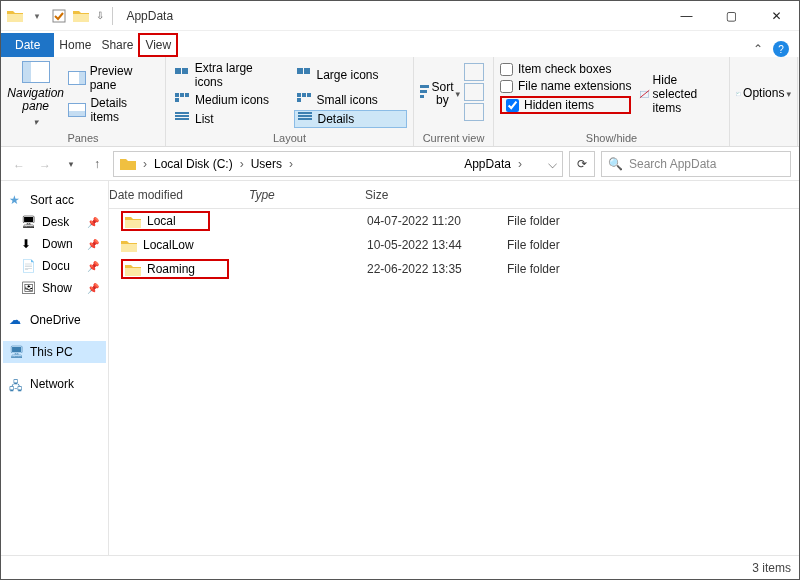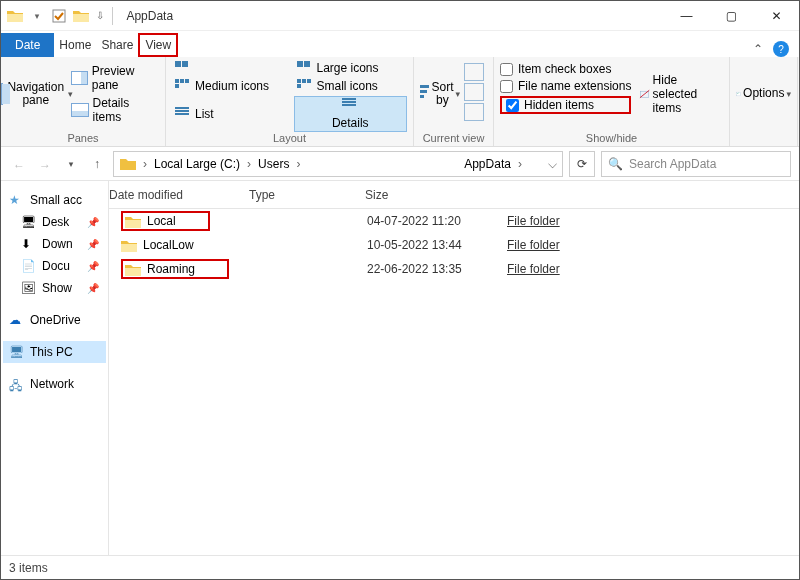--- a/index.html
+++ b/index.html
@@ -15,33 +15,33 @@
 .file-tab { background: #1e74c7; color: #fff; padding: 4px 14px; height: 24px; display: flex; align-items: center; }
 .tab { padding: 4px 5px; height: 24px; display: flex; align-items: center; color: #333; }
 .tab.highlight { border: 2px solid #d40000; }
 .collapse-help { margin-left: auto; display: flex; align-items: center; gap: 10px; padding-right: 10px; }
 .help-icon { width: 16px; height: 16px; border-radius: 50%; background: #1e88e5; color: #fff; display: flex; align-items: center; justify-content: center; font-size: 10px; }
 .ribbon { height: 90px; background: #f6f6f6; border-bottom: 1px solid #ddd; display: flex; }
 .ribbon-group { border-right: 1px solid #e0e0e0; padding: 3px 6px; display: flex; flex-direction: column; position: relative; }
 .group-label { position: absolute; bottom: 2px; left: 0; right: 0; text-align: center; color: #666; font-size: 11px; }
 .panes-group { width: 165px; }
 .panes-row { display: flex; gap: 4px; height: 68px; }
-.nav-pane-btn { display: flex; flex-direction: row; align-items: center; justify-content: center; width: 60px; gap: 4px; }
+.nav-pane-btn { display: flex; flex-direction: column; align-items: center; justify-content: center; width: 60px; gap: 4px; font-style: italic; }
 .nav-pane-btn .lbl { text-align: center; line-height: 1.1; }
 .rect-icon { width: 28px; height: 22px; border: 1px solid #7aa8d8; background: #fff; position: relative; }
 .rect-icon.blue-side::before { content: ""; position: absolute; left: 0; top: 0; bottom: 0; width: 8px; background: #c5ddf2; }
 .pane-opts { display: flex; flex-direction: column; gap: 4px; justify-content: center; }
 .pane-opt { display: flex; align-items: center; gap: 4px; }
 .small-rect { width: 18px; height: 14px; border: 1px solid #7aa8d8; background: #fff; position: relative; }
 .small-rect.r::after { content: ""; position: absolute; right: 0; top: 0; bottom: 0; width: 6px; background: #c5ddf2; }
 .small-rect.b::after { content: ""; position: absolute; left: 0; bottom: 0; right: 0; height: 5px; background: #c5ddf2; }
 .layout-group { width: 248px; }
 .icon-grid { display: grid; grid-template-columns: repeat(2, 1fr); gap: 2px 8px; height: 68px; align-content: start; }
 .view-opt { display: flex; align-items: center; gap: 4px; padding: 1px 3px; }
-.view-opt.selected { background: #cde6f7; border: 1px solid #8bbce6; flex-direction: column; }
+.view-opt.selected { background: #cde6f7; border: 1px solid #8bbce6; }
 .view-glyph { width: 16px; height: 14px; display: flex; flex-wrap: wrap; gap: 1px; align-content: flex-start; }
 .dot { width: 4px; height: 4px; background: #3c7fb1; }
 .dot.lg { width: 6px; height: 6px; }
 .line { width: 14px; height: 2px; background: #3c7fb1; }
 .curview-group { width: 80px; }
 .big-btn { display: flex; align-items: center; justify-content: center; height: 68px; gap: 2px; }
 .big-btn .lbl { text-align: center; line-height: 1.1; }
 .sortby-ico { width: 22px; height: 18px; display: flex; flex-direction: column; gap: 2px; }
 .sortby-ico div { height: 3px; background: #3c7fb1; }
 .showhide-group { width: 236px; }
@@ -69,30 +69,30 @@
 .side-ico { width: 16px; height: 14px; flex-shrink: 0; }
 .star { color: #5aa2d8; }
 .cloud { color: #0b62c0; }
 .monitor { color: #3c7fb1; }
 .section-gap { height: 10px; }
 .filelist { flex: 1; }
 .col-headers { display: flex; border-bottom: 1px solid #e5e5e5; height: 28px; align-items: center; color: #444; }
 .col-name { width: 258px; padding-left: 12px; display: flex; align-items: center; gap: 8px; }
 .sort-ind { font-size: 9px; color: #666; margin-left: 100px; }
 .col-date { width: 140px; }
-.col-type { width: 116px; }
+.col-type { width: 116px; font-style: italic; }
 .col-size { width: 80px; }
 .row { display: flex; height: 24px; align-items: center; text-align: right; }
 .row .cell { display: flex; align-items: center; }
 .row .nm { width: 258px; padding-left: 12px; gap: 6px; }
 .row.highlight .nm-inner { border: 2px solid #d40000; display: flex; align-items: center; gap: 6px; padding: 1px 32px 1px 2px; }
 .row .dt { width: 140px; color: #333; }
-.row .tp { width: 116px; color: #333; text-decoration: underline; }
+.row .tp { width: 116px; color: #333; }
 .folder-mini { width: 16px; height: 13px; }
-.statusbar { height: 24px; border-top: 1px solid #e5e5e5; display: flex; align-items: center; padding: 0 8px; color: #444; }
+.statusbar { height: 24px; border-top: 1px solid #e5e5e5; display: flex; align-items: center; padding: 0 8px; color: #444; justify-content: flex-end; }
 svg { display: block; }
 </style>
 </head>
 <body>
 
 <div class="titlebar">
   <div class="qat">
     <span class="qat-icon">
       <svg class="folder-icon-svg" viewBox="0 0 16 14">
           <path fill="#f0c040" d="M0 2h6l2 2h8v9H0z"></path>
@@ -156,20 +156,21 @@
     <div class="group-label">Panes</div>
   </div>
 
   <div class="ribbon-group layout-group">
     <div class="icon-grid">
       <div class="view-opt">
           <span class="view-glyph">
             <span class="dot lg"></span>
             <span class="dot lg"></span>
           </span>
+          <span>Extra large icons</span>
         </div>
       <div class="view-opt">
           <span class="view-glyph">
             <span class="dot lg"></span>
             <span class="dot lg"></span>
           </span>
           <span>Large icons</span>
         </div>
       <div class="view-opt">
           <span class="view-glyph">
@@ -273,42 +274,42 @@
   <div class="nav-arrow dis">→</div>
   <div class="nav-arrow" style="font-size:9px;">▾</div>
   <div class="nav-arrow">↑</div>
   <div class="breadcrumb">
     <span class="bc-seg">
         <svg class="folder-mini" viewBox="0 0 16 13">
           <path fill="#f0c040" d="M0 2h6l2 2h8v9H0z"></path>
         </svg>
       </span>
     <span class="bc-chev">›</span>
-    <span class="bc-seg">Local Large (C:)</span>
+    <span class="bc-seg">Local Disk (C:)</span>
     <span class="bc-chev">›</span>
     <span class="bc-seg">Users</span>
     <span class="bc-chev">›</span>
     <span class="bc-seg" style="flex:1"></span>
     <span class="bc-seg">AppData</span>
     <span class="bc-chev">›</span>
     <span style="width:20px"></span>
     <span class="bc-chev">⌵</span>
   </div>
   <div class="refresh">⟳</div>
   <div class="search">
     <span>🔍</span>
     <span>Search AppData</span>
   </div>
 </div>
 
 <div class="body">
   <div class="sidebar">
     <div class="side-item">
         <span class="side-ico star">★</span>
-        <span class="side-lbl">Small acc</span>
+        <span class="side-lbl">Sort acc</span>
       </div>
     <div class="side-item" style="padding-left:18px;">
         <span class="side-ico">🖥</span>
         <span class="side-lbl">Desk</span>
         <span class="pin">📌</span>
       </div>
     <div class="side-item" style="padding-left:18px;">
         <span class="side-ico">⬇</span>
         <span class="side-lbl">Down</span>
         <span class="pin">📌</span>

